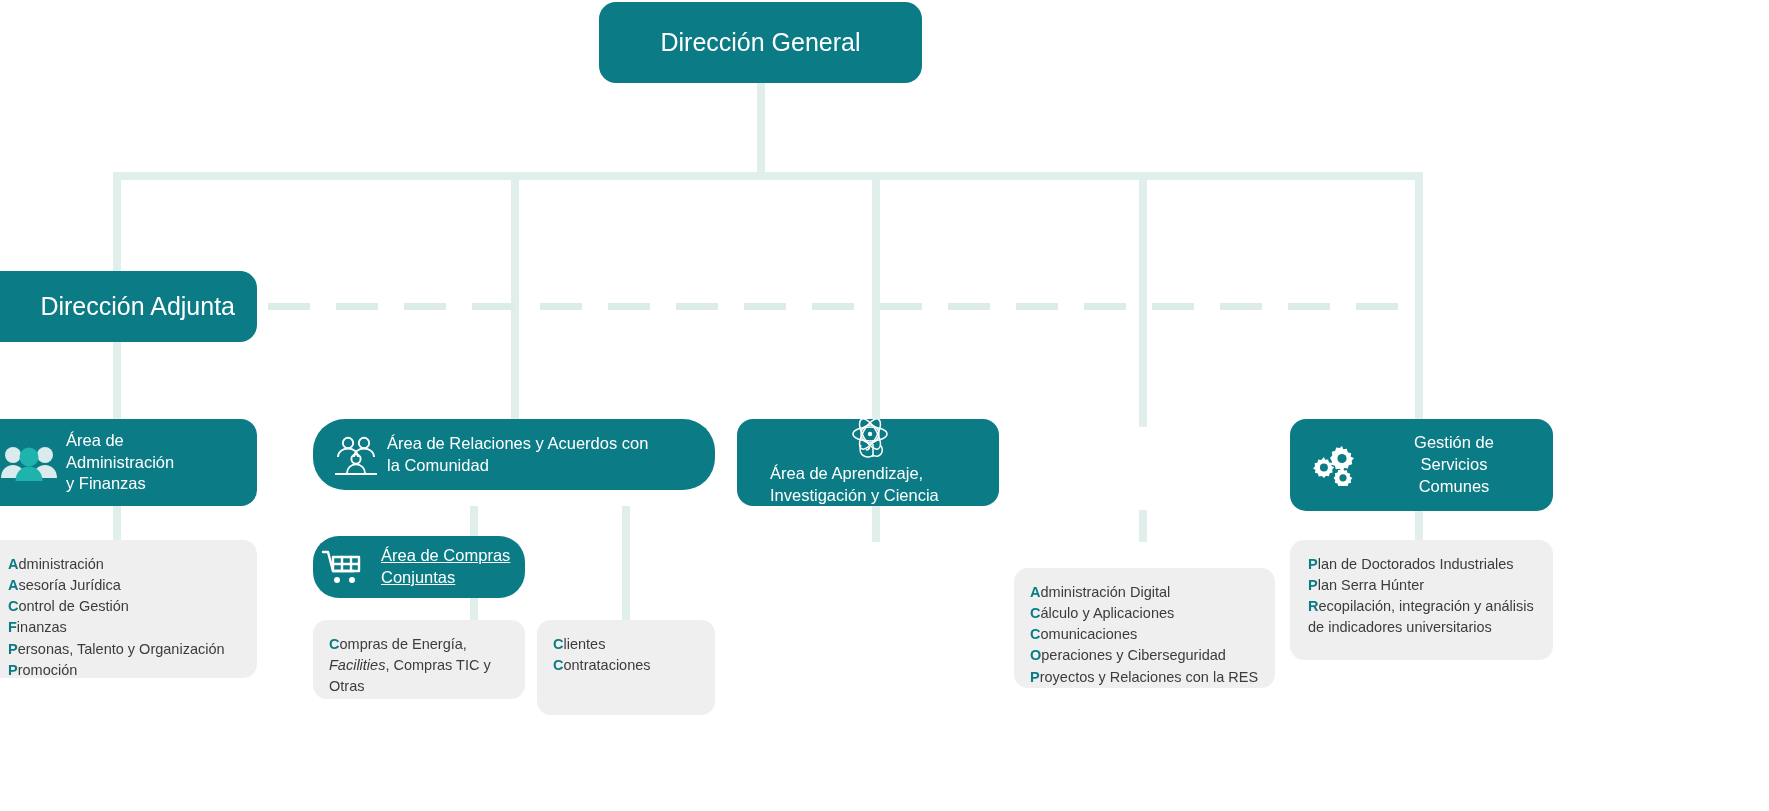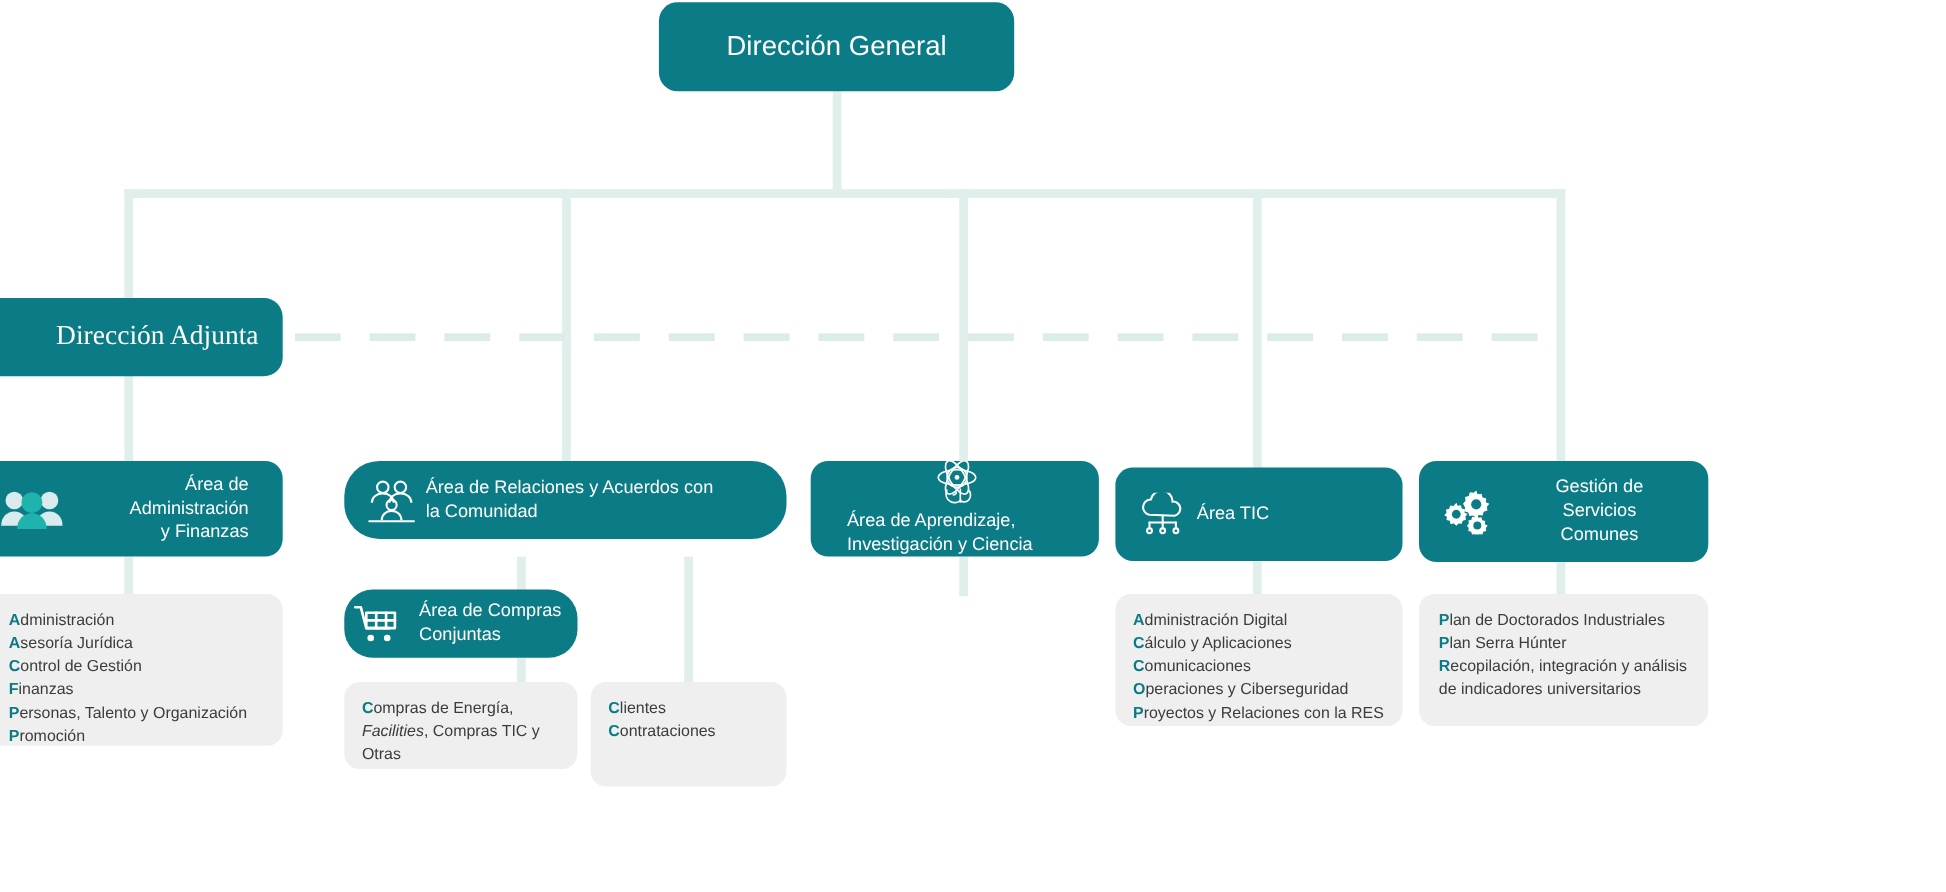--- a/index.html
+++ b/index.html
@@ -28,47 +28,47 @@
   }
   .tealbox.center{justify-content:center;text-align:center;}
   .tealbox .ttl{line-height:1.30;font-weight:400;}
 
   #box-dg{left:599px;top:2px;width:323px;height:81px;border-radius:17px;
           justify-content:center;}
   #box-dg .ttl{font-size:25px;}
 
   #box-da{left:-18px;top:271px;width:275px;height:71px;border-radius:17px;
           justify-content:flex-end;padding-right:22px;}
-  #box-da .ttl{font-size:25px;font-family:Liberation Serif, serif;}
+  #box-da .ttl{font-size:25px;}
 
   .deptbox{height:85px;}
   .deptbox .ico{flex:0 0 auto;display:flex;align-items:center;justify-content:center;}
   .deptbox .ttl{font-size:16.5px;line-height:1.33;}
 
   #box-d1{left:-18px;top:419px;width:275px;height:87px;}
   #box-d1 .ico{width:74px;margin-left:10px;}
-  #box-d1 .ttl{text-align:right;width:160px;}
+  #box-d1 .ttl{text-align:left;width:160px;}
 
   #box-d2{left:313px;top:419px;width:402px;height:71px;border-radius:32px;}
   #box-d2 .ico{width:62px;margin-left:12px;}
   #box-d2 .ttl{width:320px;}
 
   #box-d3{left:737px;top:419px;width:262px;height:87px;flex-direction:column;}
   #box-d3 .ico{width:56px;margin-left:8px;}
   #box-d3 .ttl{width:196px;}
 
   #box-d4{left:1014px;top:425px;width:261px;height:85px;}
   #box-d4 .ico{width:62px;margin-left:12px;}
   #box-d4 .ttl{width:180px;}
 
   #box-d5{left:1290px;top:419px;width:263px;height:92px;align-items:center;}
   #box-d5 .ico{width:62px;margin-left:14px;}
   #box-d5 .ttl{width:176px;text-align:center;}
 
-  #box-sub-compras{left:313px;top:536px;width:212px;height:62px;border-radius:26px;}
+  #box-sub-compras{left:313px;top:536px;width:212px;height:62px;border-radius:26px;text-decoration:underline;}
   #box-sub-compras .ico{width:60px;margin-left:8px;}
   #box-sub-compras .ttl{font-size:16.5px;line-height:1.33;width:140px;}
 
   
   .greybox{
     position:absolute;
     background:#efeff0;
     border-radius:14px;
     box-sizing:border-box;
     padding:14px 16px 14px 16px;
@@ -77,21 +77,21 @@
     line-height:1.46;
   }
   .greybox .li{white-space:normal;}
   .greybox .cap{color:#0b7b85;font-weight:700;}
   .greybox .it{font-style:italic;}
 
   #g1{left:-18px;top:540px;width:275px;height:138px;padding-left:26px;}
   #g2{left:313px;top:620px;width:212px;height:79px;}
   #g3{left:537px;top:620px;width:178px;height:95px;}
   #g4{left:737px;top:540px;width:262px;height:105px;padding-left:18px;}
-  #g5{left:1014px;top:540px;width:261px;height:120px;}
+  #g5{left:1014px;top:568px;width:261px;height:120px;}
   #g6{left:1290px;top:540px;width:263px;height:120px;padding-left:18px;}
 
   svg{display:block;}
 </style>
 </head>
 <body>
 
 <div id="root">
 
   <div class="line" style="left:757px;top:83px;width:8px;height:92px;"></div>
@@ -232,36 +232,20 @@
       </svg>
     </span>
     <span class="ttl">
       <span>Área de Aprendizaje,</span><br>
       <span>Investigación y Ciencia</span><br>
       <span>Abierta</span>
     </span>
   </div>
 
 
-  <div class="tealbox deptbox" id="box-d4">
-    <span class="ico">
-      <svg width="48" height="40" viewBox="0 0 48 40" fill="none" stroke="#ffffff" stroke-width="1.9" stroke-linecap="round">
-        <path d="M12 20a7 7 0 0 1 1.2-13.9A10 10 0 0 1 33 8a6.5 6.5 0 0 1 2 12.8z"></path>
-        <line x1="24" y1="21" x2="24" y2="27"></line>
-        <line x1="12" y1="27" x2="36" y2="27"></line>
-        <line x1="12" y1="27" x2="12" y2="32"></line>
-        <line x1="24" y1="27" x2="24" y2="32"></line>
-        <line x1="36" y1="27" x2="36" y2="32"></line>
-        <circle cx="12" cy="34.5" r="2.2"></circle>
-        <circle cx="24" cy="34.5" r="2.2"></circle>
-        <circle cx="36" cy="34.5" r="2.2"></circle>
-      </svg>
-    </span>
-    <span class="ttl">Área TIC</span>
-  </div>
 
   <div class="greybox" id="g5">
     <div class="li">
       <span class="cap">A</span><span>dministración Digital</span>
     </div>
     <div class="li">
       <span class="cap">C</span><span>álculo y Aplicaciones</span>
     </div>
     <div class="li">
       <span class="cap">C</span><span>omunicaciones</span>

